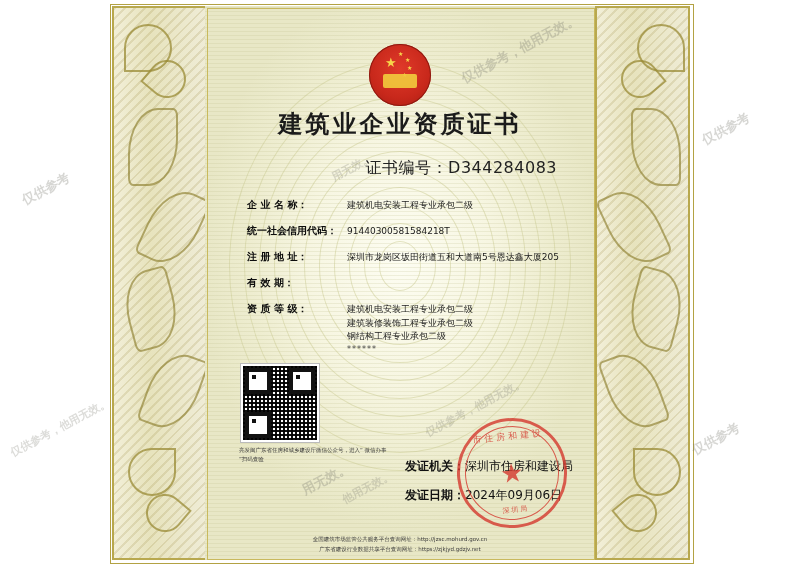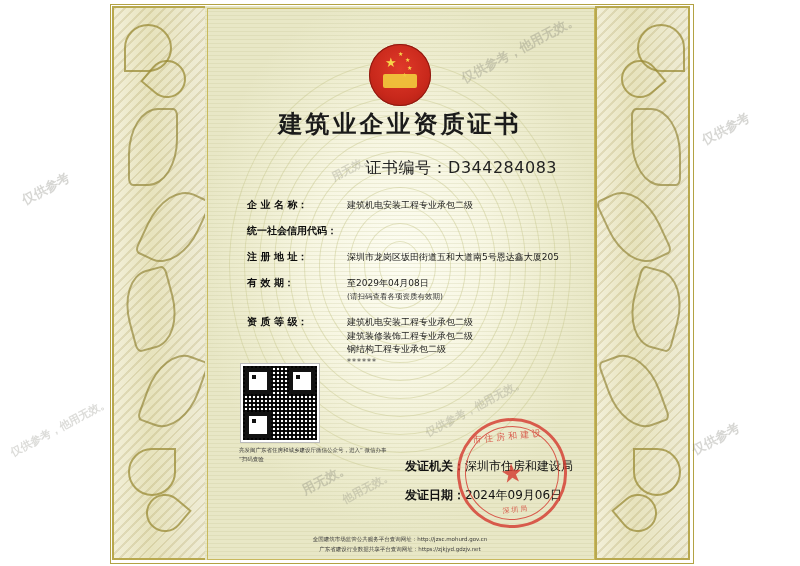--- a/index.html
+++ b/index.html
@@ -412,36 +412,35 @@
 
       <div class="frow">
         <div class="flabel">企 业 名 称：</div>
         <div class="fvalue">
           <span>建筑机电安装工程专业承包二级</span>
         </div>
       </div>
 
       <div class="frow">
         <div class="flabel">统一社会信用代码：</div>
+        <div class="fvalue">
+          <span>91440300581584218T</span>
+        </div>
       </div>
 
 
       <div class="frow">
         <div class="flabel">注 册 地 址：</div>
         <div class="fvalue">
           <span>深圳市龙岗区坂田街道五和大道南5号恩达鑫大厦205</span>
         </div>
       </div>
 
       <div class="frow">
         <div class="flabel">有 效 期：</div>
-        <div class="fvalue">
-          <span>至2029年04月08日</span>
-          <span class="sub">(请扫码查看各项资质有效期)</span>
-        </div>
       </div>
 
       <div class="frow">
         <div class="flabel">资 质 等 级：</div>
         <div class="fvalue">
           <span class="lvl">建筑机电安装工程专业承包二级</span>
           <span class="lvl">建筑装修装饰工程专业承包二级</span>
           <span class="lvl">钢结构工程专业承包二级</span>
           <span class="dots">******</span>
         </div>

